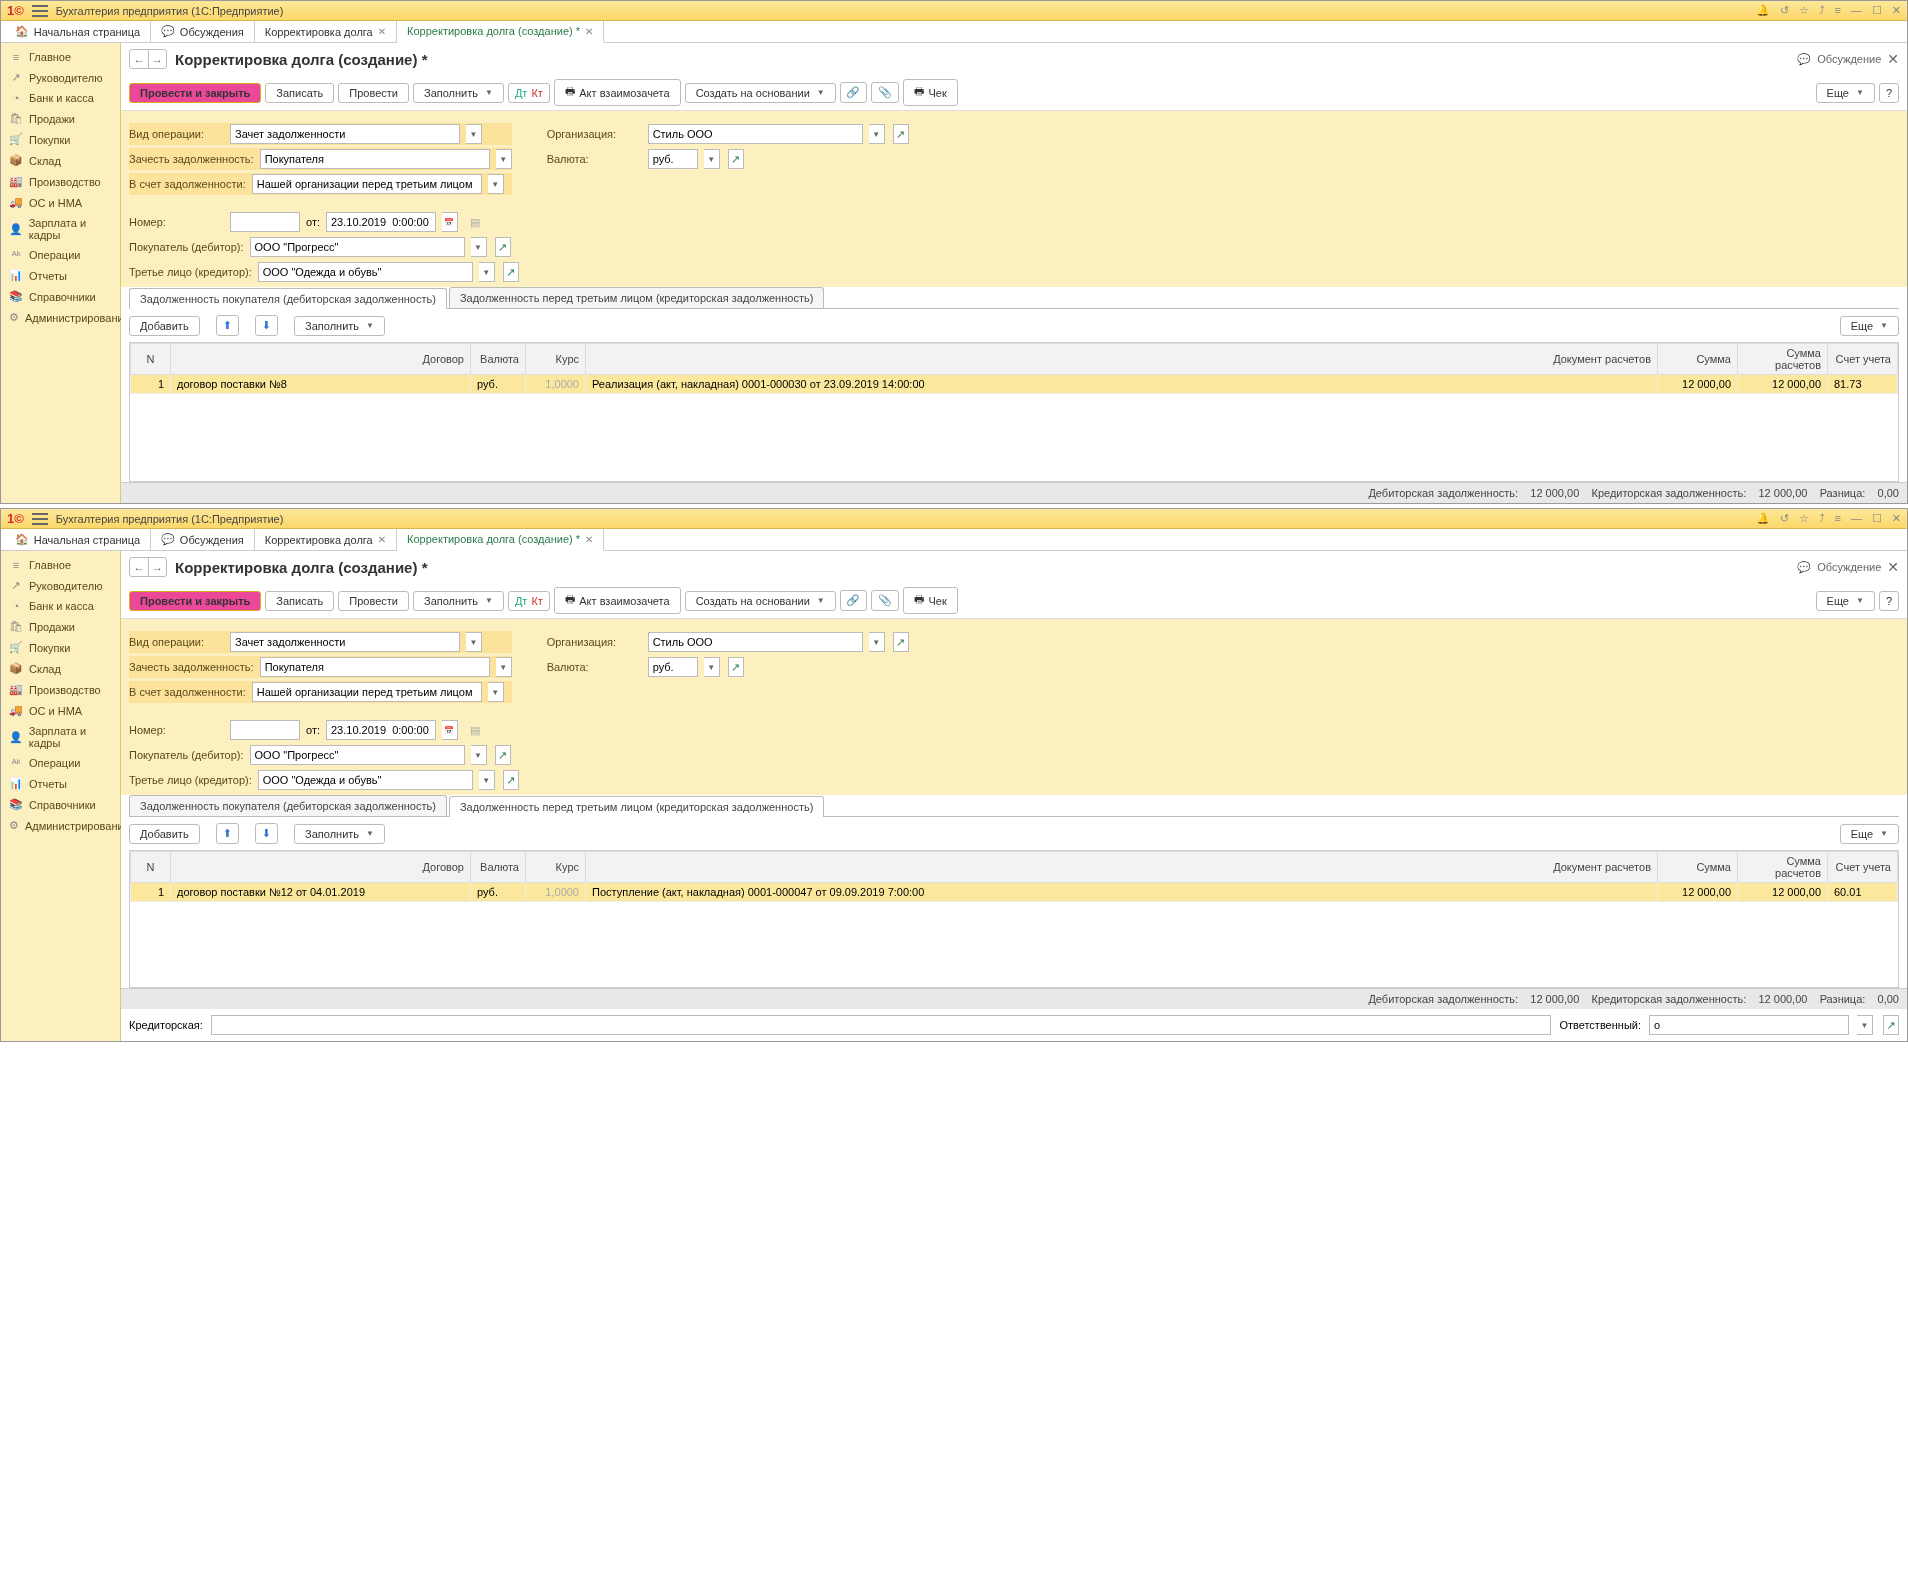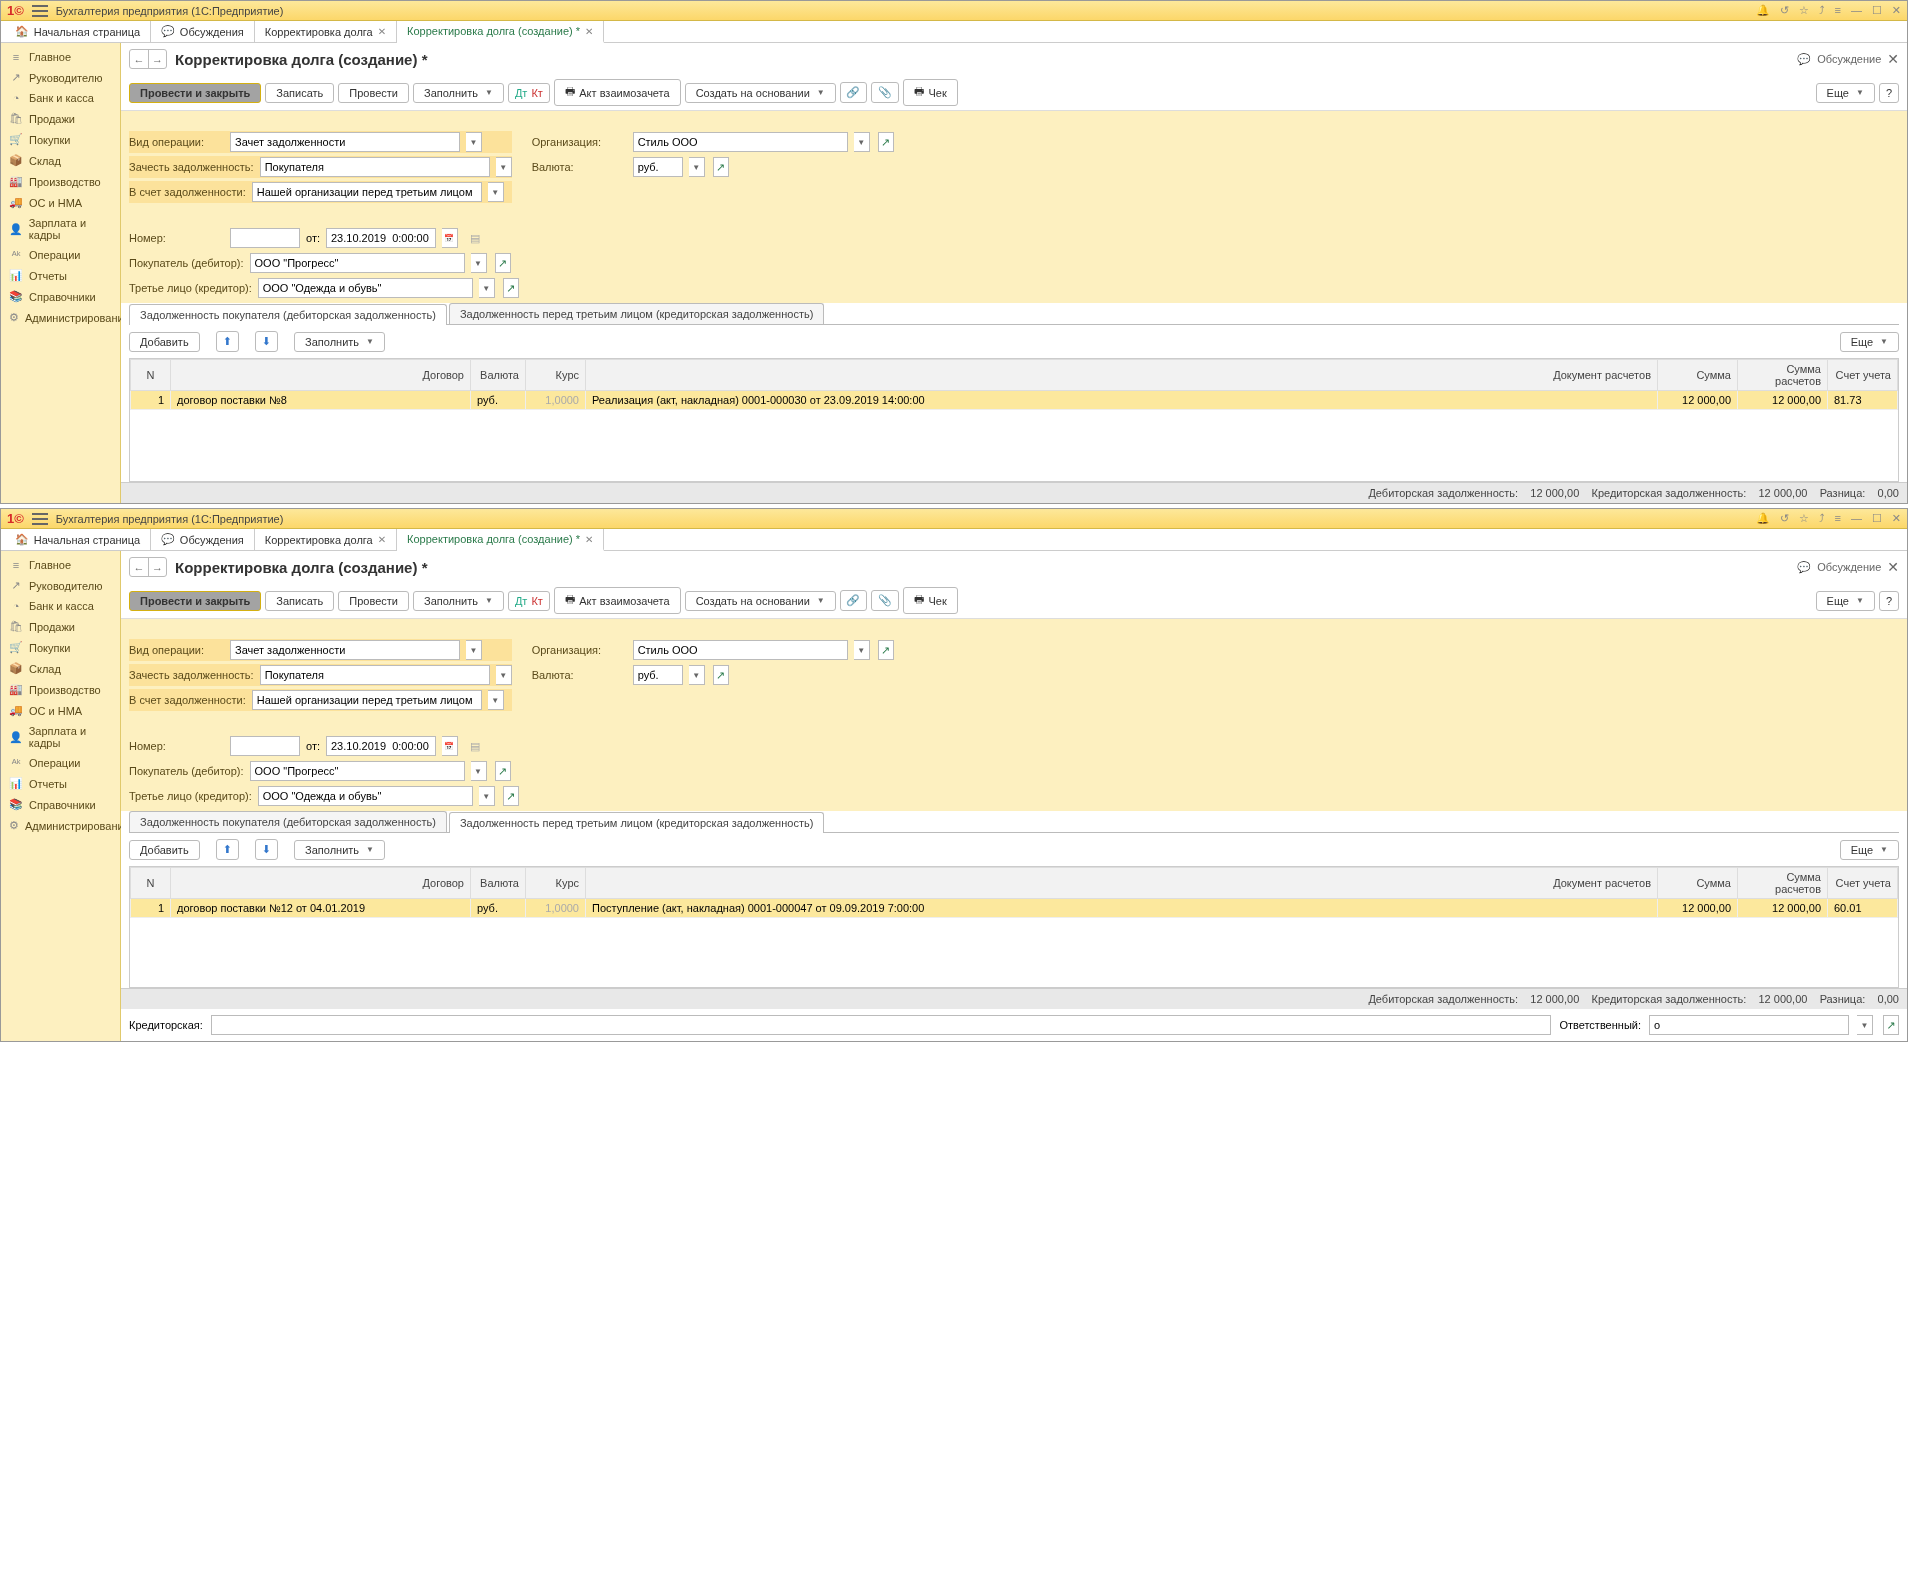--- a/index.html
+++ b/index.html
@@ -24,25 +24,25 @@
 .content{flex:1;display:flex;flex-direction:column;background:#fff;overflow:hidden}
 .header{display:flex;align-items:center;padding:6px 8px;gap:8px}
 .navbtns{display:flex;border:1px solid #bbb;border-radius:3px}
 .navbtn{width:18px;height:18px;display:flex;align-items:center;justify-content:center;color:#666;cursor:pointer}
 .navbtn+.navbtn{border-left:1px solid #bbb}
 .header h1{font-size:15px;font-weight:bold;color:#333}
 .header .hdr-right{margin-left:auto;display:flex;align-items:center;gap:6px;color:#666}
 .header .hdr-right .close{cursor:pointer;font-size:14px}
 .toolbar{display:flex;align-items:center;gap:4px;padding:4px 8px;border-bottom:1px solid #ddd;flex-wrap:wrap}
 .btn{border:1px solid #bbb;background:#fff;border-radius:3px;padding:3px 10px;cursor:pointer;color:#333;display:inline-flex;align-items:center;gap:4px}
-.btn.primary{background:#a3a3a3;border-color:#d4b010;font-weight:bold}
+.btn.primary{background:#ec4899;border-color:#d4b010;font-weight:bold}
 .btn.icon{padding:3px 6px}
 .btn .drop{font-size:8px;color:#666;margin-left:3px}
 .toolbar .right{margin-left:auto;display:flex;gap:4px}
-.form{background:#fdf0c0;padding:20px 8px;display:flex;gap:20px}
+.form{background:#fdf0c0;padding:12px 8px;display:flex;gap:35px}
 .form-col{display:flex;flex-direction:column;gap:3px}
 .form-row{display:flex;align-items:center;gap:6px;min-height:22px}
 .form-row.hl label,.form-row.hl{background:#fce29b}
 .form label{min-width:95px;color:#5a4a1a}
 .form label.req{text-decoration-style:dotted}
 .inp{border:1px solid #bbb;background:#fff;padding:2px 4px;height:20px}
 .dropbtn{border:1px solid #bbb;border-left:none;background:#fff;width:16px;height:20px;display:inline-flex;align-items:center;justify-content:center;font-size:8px;color:#666;cursor:pointer}
 .linkbtn{width:16px;height:20px;border:1px solid #bbb;background:#fff;display:inline-flex;align-items:center;justify-content:center;color:#2a7a4a;cursor:pointer;margin-left:2px}
 .form2{padding:4px 8px}
 .subtabs{display:flex;margin:0 8px;border-bottom:1px solid #bbb}

